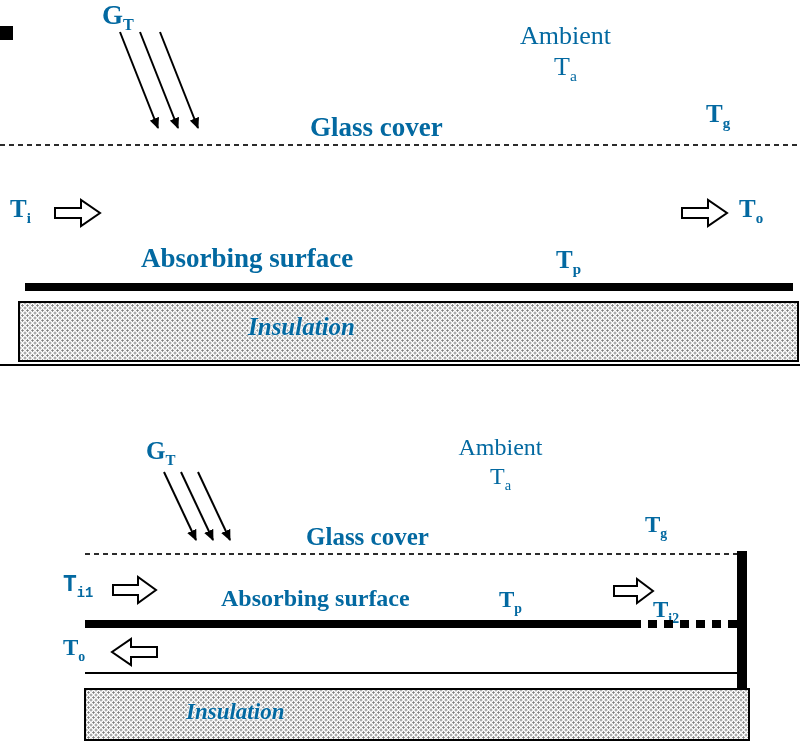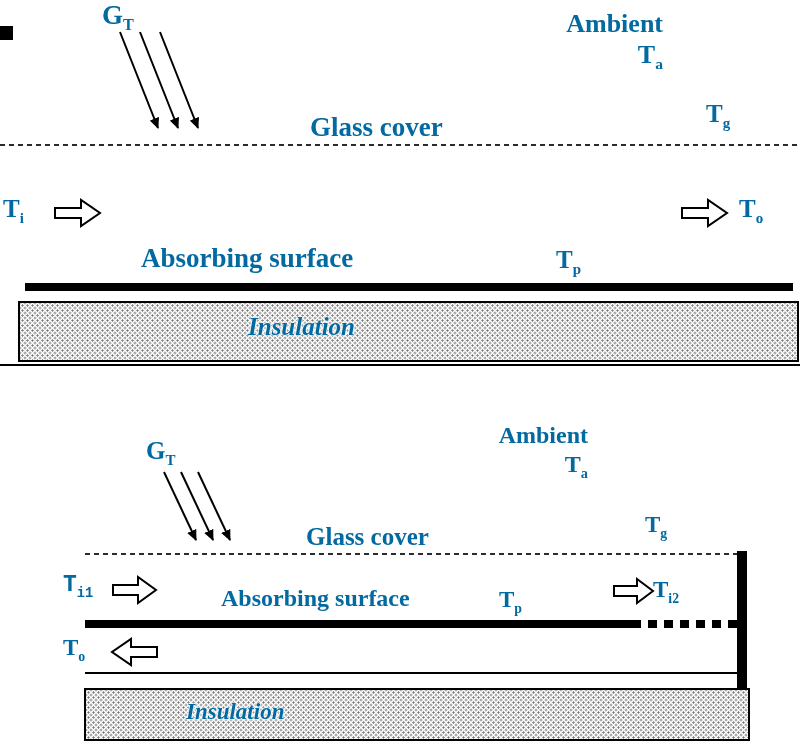--- a/index.html
+++ b/index.html
@@ -14,23 +14,24 @@
   }
   .lbl {
     position: absolute;
     font-weight: bold;
     white-space: nowrap;
     line-height: 1;
   }
   .lbl sub { font-size: 60%; line-height: 1; }
   .center-block {
     position: absolute;
-    text-align: right;
-    font-weight: bold;
+    text-align: center;
+    font-weight: normal;
     line-height: 1.2;
+    margin-top: 12px;
   }
   .dashed {
     position: absolute;
     height: 2px;
     background: repeating-linear-gradient(90deg, #2b2b2b 0 5px, transparent 5px 9px);
   }
   .solid { position: absolute; background: #000; }
   .dotted-thick {
     position: absolute;
     background: repeating-linear-gradient(90deg, #000 0 9px, transparent 9px 16px);
@@ -86,21 +87,21 @@
   </div>
 
   <div class="lbl" style="left:310px;top:114px;font-size:27px;">Glass cover</div>
 
   <div class="lbl" style="left:706px;top:101px;font-size:25px;">
     <span>T</span><sub>g</sub>
   </div>
 
   <div class="dashed" style="left:0;top:144px;width:800px;"></div>
 
-  <div class="lbl" style="left:3px;top:196px;font-size:25px;">
+  <div class="lbl" style="left:10px;top:196px;font-size:25px;">
     <span>T</span><sub>i</sub>
   </div>
 
   <svg class="arrow-svg" style="left:54px;top:198px;" width="48" height="30" viewBox="0 0 48 30">
     <polygon points="1,10 27,10 27,2 46,15 27,28 27,20 1,20" fill="#fff" stroke="#000" stroke-width="2" stroke-linejoin="miter"></polygon>
   </svg>
 
   <svg class="arrow-svg" style="left:681px;top:198px;" width="48" height="30" viewBox="0 0 48 30">
     <polygon points="1,10 27,10 27,2 46,15 27,28 27,20 1,20" fill="#fff" stroke="#000" stroke-width="2" stroke-linejoin="miter"></polygon>
   </svg>
@@ -163,21 +164,21 @@
   <div class="lbl" style="left:221px;top:586px;font-size:24px;">Absorbing surface</div>
 
   <div class="lbl" style="left:499px;top:588px;font-size:23px;">
     <span>T</span><sub>p</sub>
   </div>
 
   <svg class="arrow-svg" style="left:613px;top:577px;" width="42" height="28" viewBox="0 0 42 28">
     <polygon points="1,9 24,9 24,2 40,14 24,26 24,19 1,19" fill="#fff" stroke="#000" stroke-width="2" stroke-linejoin="miter"></polygon>
   </svg>
 
-  <div class="lbl" style="left:653px;top:578px;font-size:23px;">
+  <div class="lbl" style="left:653px;top:598px;font-size:23px;">
     <span>T</span><sub>i2</sub>
   </div>
 
   <div class="solid" style="left:85px;top:620px;width:547px;height:8px;"></div>
   <div class="dotted-thick" style="left:632px;top:620px;width:108px;height:8px;"></div>
 
   <div class="lbl" style="left:63px;top:636px;font-size:23px;">
     <span>T</span><sub>o</sub>
   </div>
 

